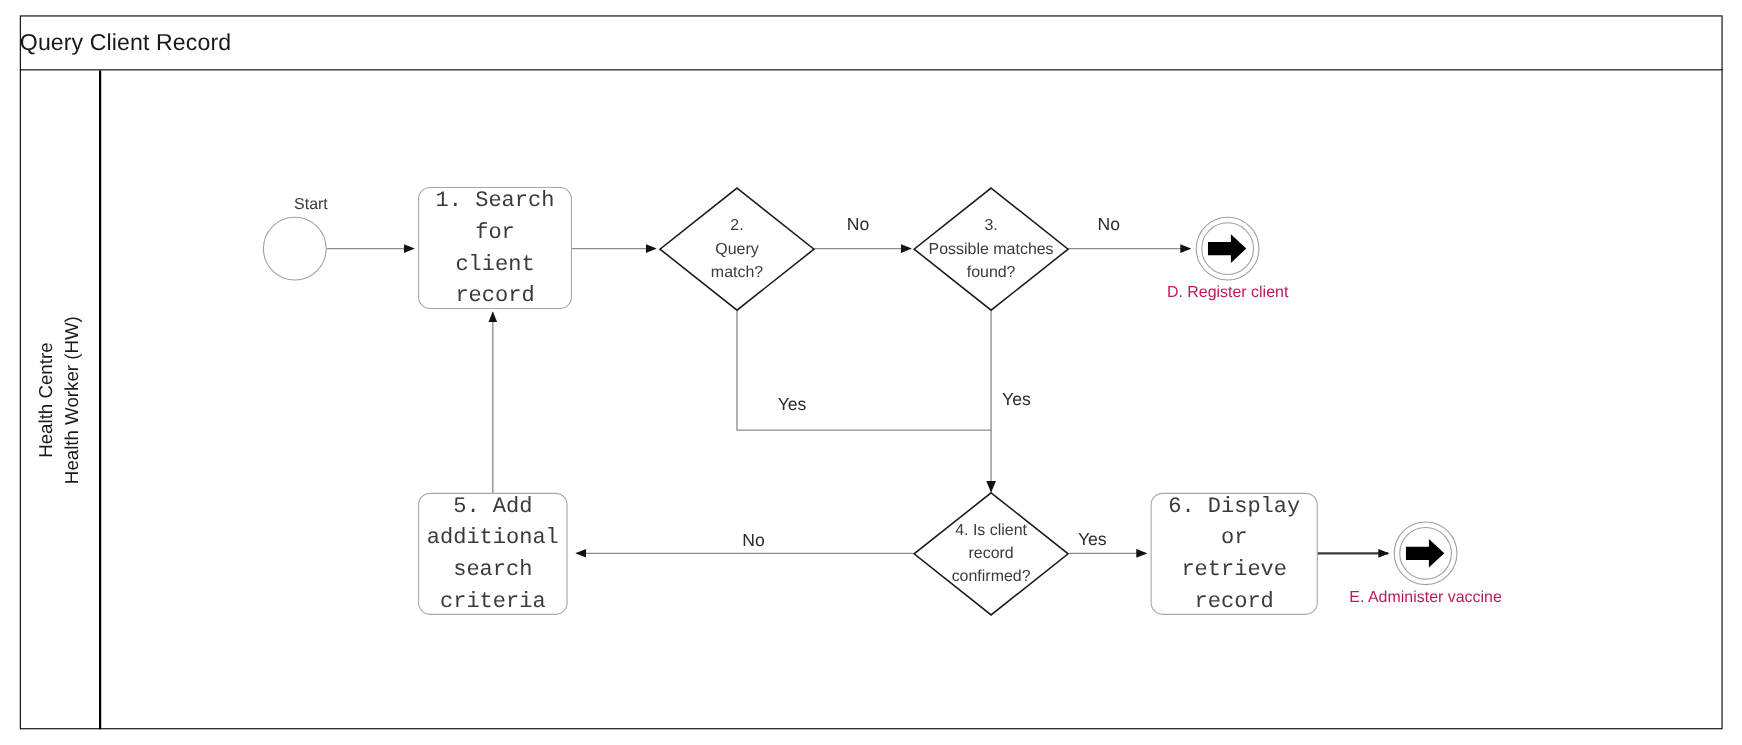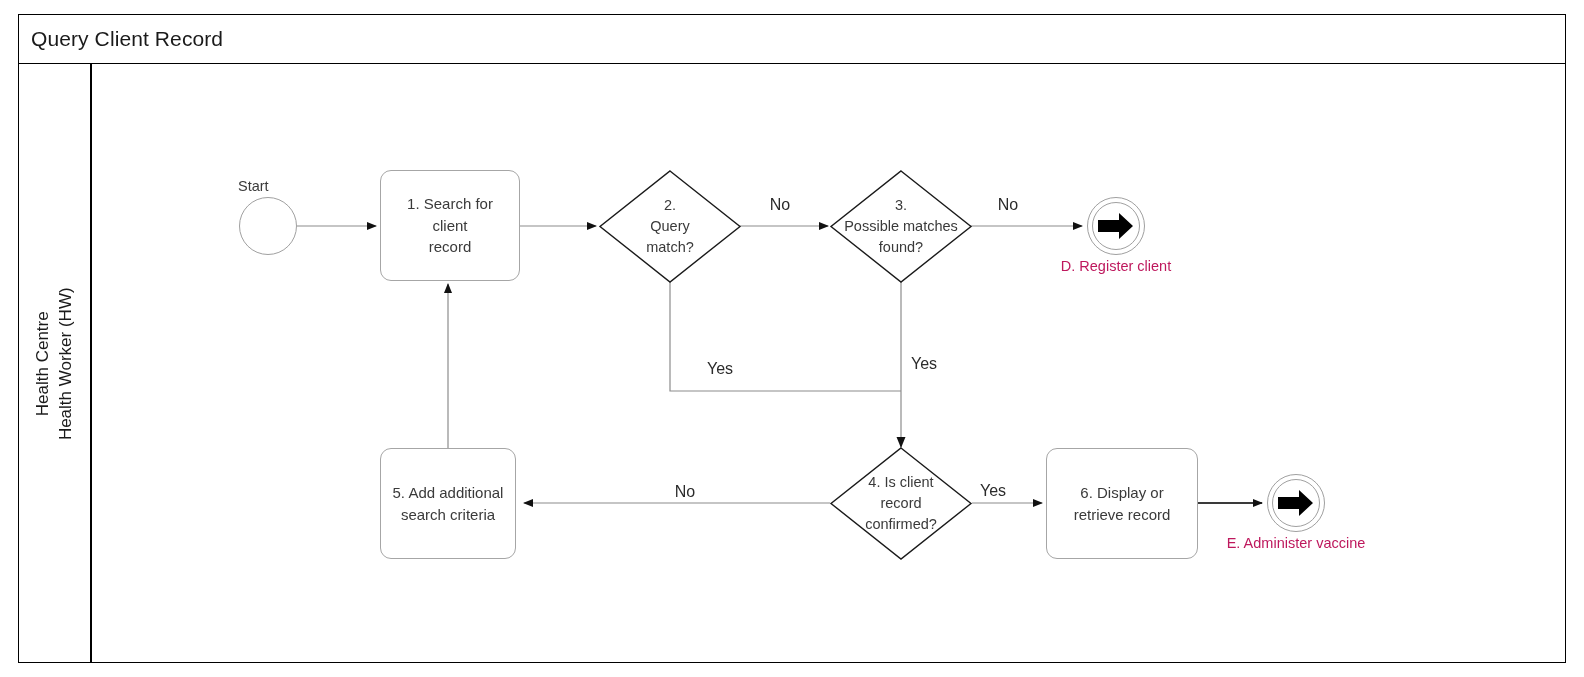--- a/index.html
+++ b/index.html
@@ -38,21 +38,20 @@
     width: 1548px;
     height: 50px;
     border-bottom: 1.6px solid #000000;
     box-sizing: border-box;
     display: flex;
     align-items: center;
   }
   .pool-title {
     font-size: 21px;
     color: #1a1a1a;
-    padding-left: 13px;
     letter-spacing: 0.1px;
     white-space: nowrap;
   }
 
   
   .lane-divider {
     position: absolute;
     left: 90px;
     top: 64px;
     width: 1.6px;
@@ -82,24 +81,25 @@
   .task {
     position: absolute;
     box-sizing: border-box;
     border: 1.2px solid #a6a6a6;
     border-radius: 11px;
     background: #ffffff;
     display: flex;
     align-items: center;
     justify-content: center;
     text-align: center;
-    font-size: 15px;
+    font-size: 20px;
     line-height: 1.45;
     color: #3a3a3a;
     padding: 4px 10px;
+    font-family: Liberation Mono, monospace;
   }
 
   .gateway {
     position: absolute;
   }
   .gateway svg {
     position: absolute;
     left: 0;
     top: 0;
     overflow: visible;
@@ -118,21 +118,21 @@
 
   .start-event {
     position: absolute;
     box-sizing: border-box;
     border: 1.2px solid #a0a0a0;
     border-radius: 50%;
     background: #ffffff;
   }
   .start-label {
     position: absolute;
-    text-align: left;
+    text-align: right;
     font-size: 14.5px;
     color: #3a3a3a;
     white-space: nowrap;
   }
 
   .link-event {
     position: absolute;
     width: 58px;
     height: 58px;
   }

